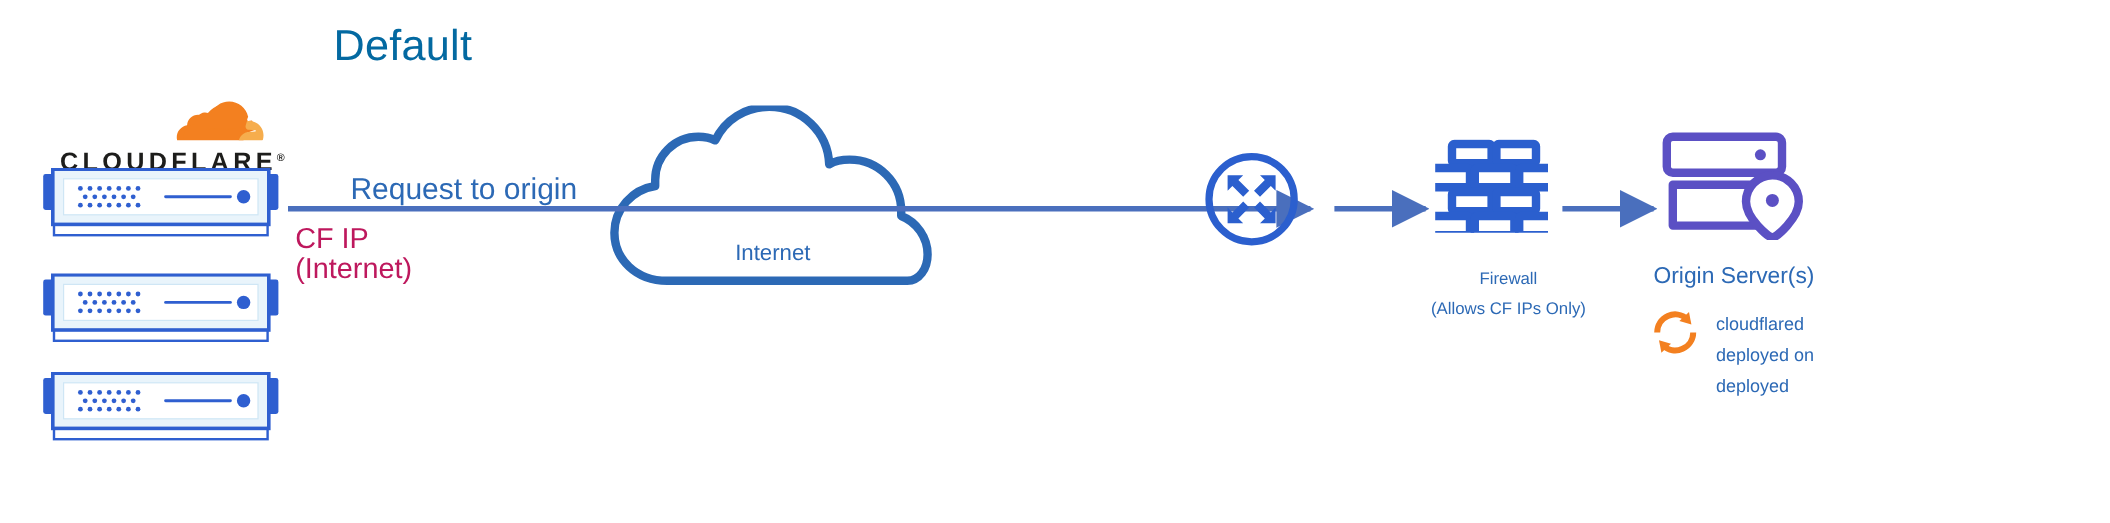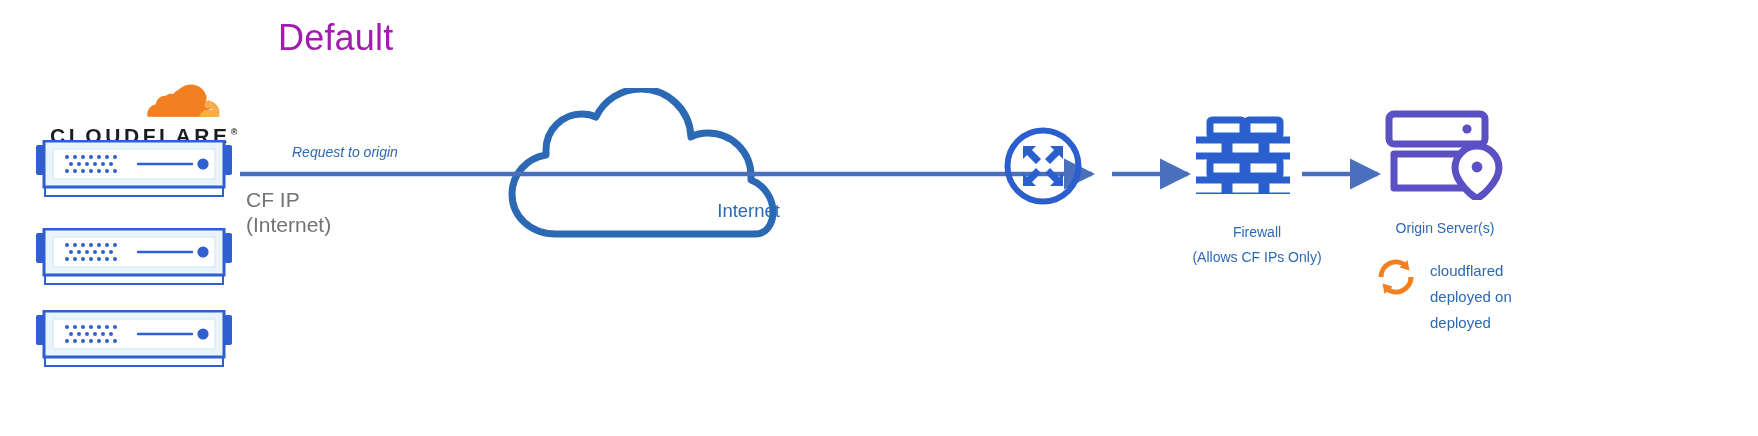--- a/index.html
+++ b/index.html
@@ -18,21 +18,21 @@
     background: #ffffff;
     overflow: hidden;
   }
   .abs { position: absolute; }
 
   
   #title {
     left: 278px;
     top: 17px;
     font-size: 36px;
-    color: #a21caf;
+    color: #0369a1;
     letter-spacing: 0.2px;
     white-space: nowrap;
   }
 
   
   #cf-logo-group { left: 34px; top: 82px; width: 200px; height: 60px; margin-left: 16px; }
   #cf-cloud { left: 78px; top: 0px; width: 105px; height: 44px; }
   #cf-wordmark {
     left: 0px; top: 42px;
     width: 190px;
@@ -46,42 +46,41 @@
 
   
   .cf-server { width: 200px; height: 62px; }
   .cf-srv-1 { left: 34px; top: 140px; }
   .cf-srv-2 { left: 34px; top: 228px; }
   .cf-srv-3 { left: 34px; top: 310px; }
 
   
   #req-label {
     left: 292px; top: 144px;
-    font-size: 14px;
-    color: #2c69b5;
-    white-space: nowrap;
-    font-style: italic;
+    font-size: 25px;
+    color: #2c69b5;
+    white-space: nowrap;
   }
   #cfip-label {
     left: 246px; top: 187px;
-    font-size: 21px;
+    font-size: 24px;
     line-height: 25px;
-    color: #737373;
+    color: #be185d;
     white-space: nowrap;
   }
 
   
   #flow-layer { left: 0; top: 0; width: 1758px; height: 436px; pointer-events: none; }
 
   
   #cloud-shape { left: 508px; top: 88px; width: 272px; height: 150px; }
   #cloud-label {
     left: 508px; top: 200px;
     width: 272px;
-    text-align: right;
+    text-align: center;
     font-size: 18.5px;
     color: #2c69b5;
   }
 
   
   #cpe-icon { left: 1003px; top: 126px; width: 80px; height: 80px; }
   #cpe-label {
     left: 930px; top: 224px;
     width: 226px;
     text-align: center;
@@ -100,21 +99,21 @@
     line-height: 25px;
     color: #2c69b5;
   }
 
   
   #origin-icon { left: 1385px; top: 110px; width: 118px; height: 90px; }
   #origin-label {
     left: 1360px; top: 220px;
     width: 170px;
     text-align: center;
-    font-size: 14px;
+    font-size: 19px;
     color: #2c69b5;
     white-space: nowrap;
   }
   #cfd-icon { left: 1374px; top: 255px; width: 44px; height: 44px; }
   #cfd-label {
     left: 1430px; top: 258px;
     font-size: 15px;
     line-height: 26px;
     color: #2c69b5;
     white-space: nowrap;

